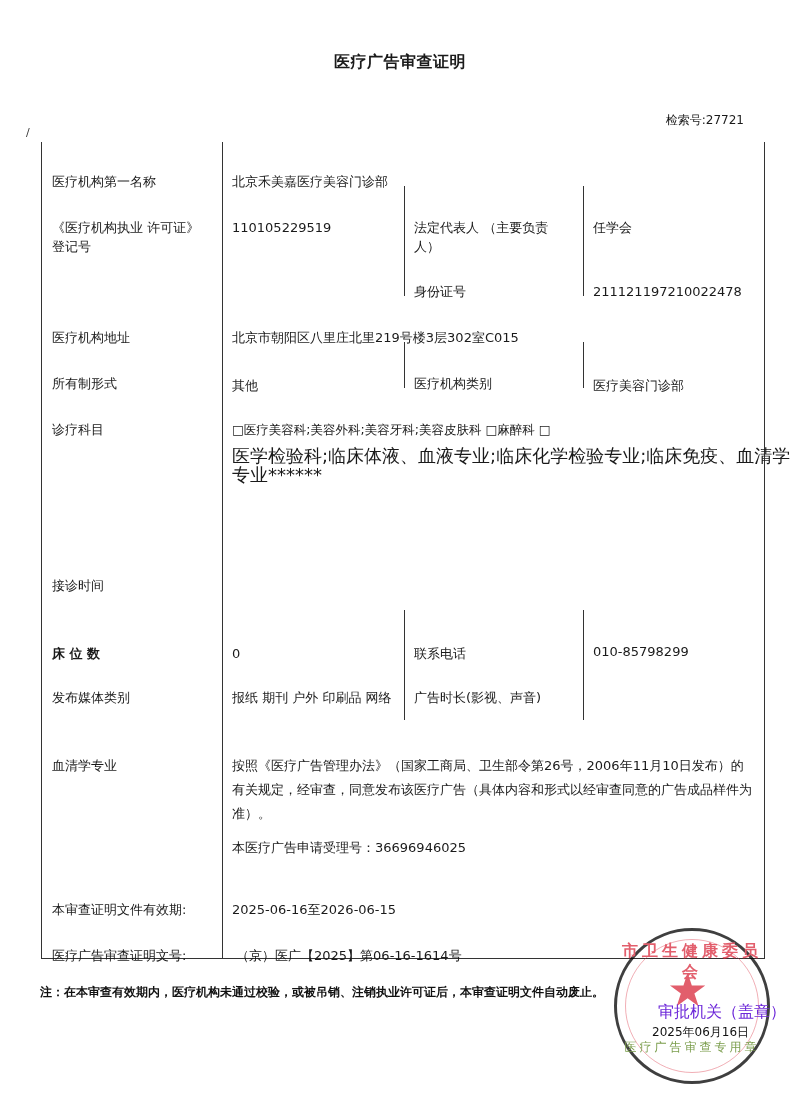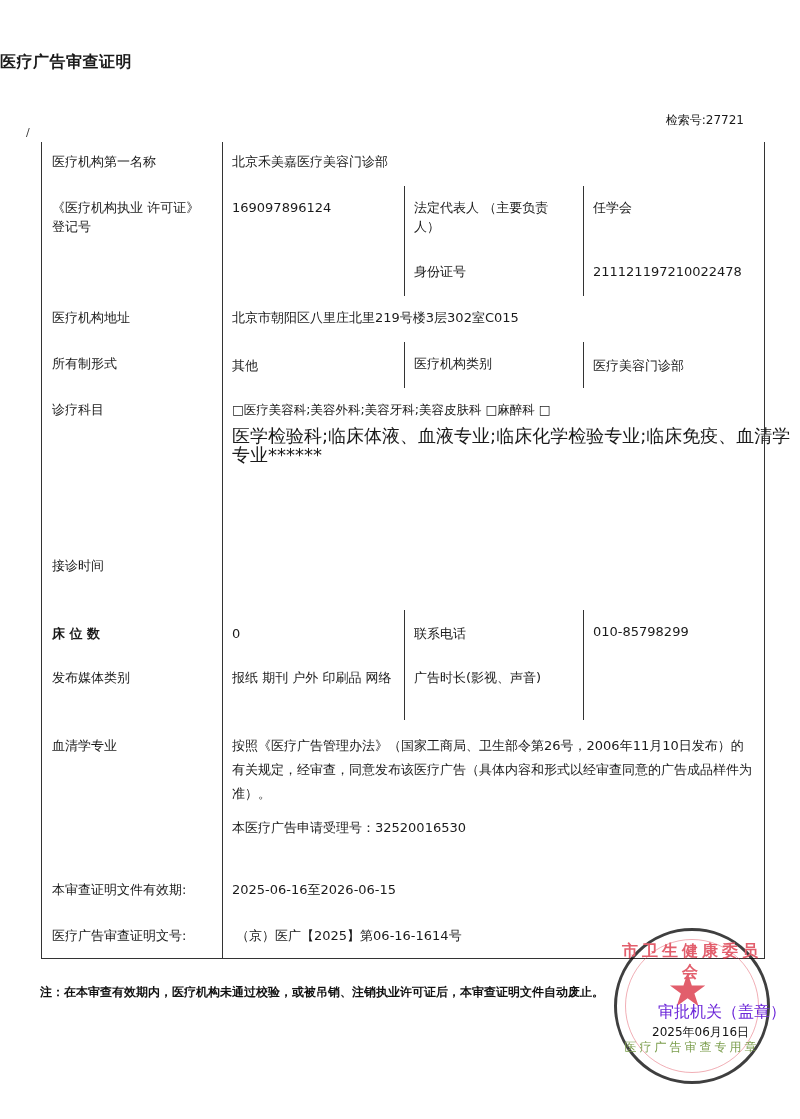--- a/index.html
+++ b/index.html
@@ -2,34 +2,34 @@
 <html><head>
   <meta charset="utf-8">
   <style>
     html, body { margin: 0; padding: 0; background: #ffffff; }
     body {
       width: 800px; height: 1119px; position: relative; overflow: hidden;
       font-family: "DejaVu Sans", "Liberation Sans", sans-serif;
       color: #1a1a1a;
     }
     .title {
-      position: absolute; top: 52px; left: 0; width: 800px; 
+      position: absolute; top: 52px; left: 0; width: 800px; text-align: center;
       font-size: 16px; font-weight: bold; letter-spacing: 0.5px;
     }
     .search-no {
       position: absolute; top: 112px; right: 56px;
       font-size: 12px;
     }
     .slash-mark {
       position: absolute; top: 126px; left: 26px; font-size: 11px; color: #333;
     }
     .vline { position: absolute; width: 1px; background: #333; }
     .hline { position: absolute; height: 1px; background: #333; }
     .cell {
-      position: absolute; font-size: 13px; line-height: 19px;
+      position: absolute; font-size: 13px; line-height: 19px; margin-top: 20px;
     }
     .lbl { color: #1a1a1a; }
     .multi { line-height: 24px; }
     .note {
       position: absolute; top: 984px; left: 40px; font-size: 12px; font-weight: bold;
       color: #111;
     }
     .stamp {
       position: absolute; left: 614px; top: 928px; width: 150px; height: 150px;
       border: 3px solid #000000; border-radius: 50%;
@@ -80,21 +80,21 @@
 
   <div class="vline" style="left:404px; top:610px; height:110px;"></div>
   <div class="vline" style="left:583px; top:610px; height:110px;"></div>
   <div class="hline" style="left:41px; top:958px; width:724px;"></div>
 </div>
 
 <div class="cell lbl" style="left:52px; top:152px;">医疗机构第一名称</div>
 <div class="cell" style="left:232px; top:152px;">北京禾美嘉医疗美容门诊部</div>
 
 <div class="cell lbl" style="left:52px; top:198px; width:150px;">《医疗机构执业 许可证》登记号</div>
-<div class="cell" style="left:232px; top:198px;">169097896124</div>
+<div class="cell" style="left:232px; top:198px;">110105229519</div>
 <div class="cell lbl" style="left:414px; top:198px; width:160px;">法定代表人 （主要负责人）</div>
 <div class="cell" style="left:593px; top:198px;">任学会</div>
 <div class="cell lbl" style="left:414px; top:262px;">身份证号</div>
 <div class="cell" style="left:593px; top:262px;">211121197210022478</div>
 
 <div class="cell lbl" style="left:52px; top:308px;">医疗机构地址</div>
 <div class="cell" style="left:232px; top:308px;">北京市朝阳区八里庄北里219号楼3层302室C015</div>
 
 <div class="cell lbl" style="left:52px; top:354px;">所有制形式</div>
 <div class="cell" style="left:232px; top:356px;">其他</div>
@@ -114,21 +114,21 @@
 <div class="cell" style="left:593px; top:622px;">010-85798299</div>
 
 <div class="cell lbl" style="left:52px; top:668px;">发布媒体类别</div>
 <div class="cell" style="left:232px; top:668px; width:165px;">报纸 期刊 户外 印刷品 网络</div>
 <div class="cell lbl" style="left:414px; top:668px;">广告时长(影视、声音)</div>
 <div class="cell" style="left:593px; top:668px;"></div>
 
 <div class="cell lbl" style="left:52px; top:736px;">血清学专业</div>
 <div class="cell multi" style="left:232px; top:734px; width:520px;">按照《医疗广告管理办法》（国家工商局、卫生部令第26号，2006年11月10日发布）的有关规定，经审查，同意发布该医疗广告（具体内容和形式以经审查同意的广告成品样件为准）。</div>
 <div class="cell" style="left:232px; top:818px;">
-  <span>本医疗广告申请受理号：</span><span>32520016530</span>
+  <span>本医疗广告申请受理号：</span><span>36696946025</span>
 </div>
 
 <div class="cell lbl" style="left:52px; top:880px;">本审查证明文件有效期:</div>
 <div class="cell" style="left:232px; top:880px;">2025-06-16至2026-06-15</div>
 
 <div class="cell lbl" style="left:52px; top:926px;">医疗广告审查证明文号:</div>
 <div class="cell" style="left:236px; top:926px;">（京）医广【2025】第06-16-1614号</div>
 
 <div class="note">注：在本审查有效期内，医疗机构未通过校验，或被吊销、注销执业许可证后，本审查证明文件自动废止。</div>
 

